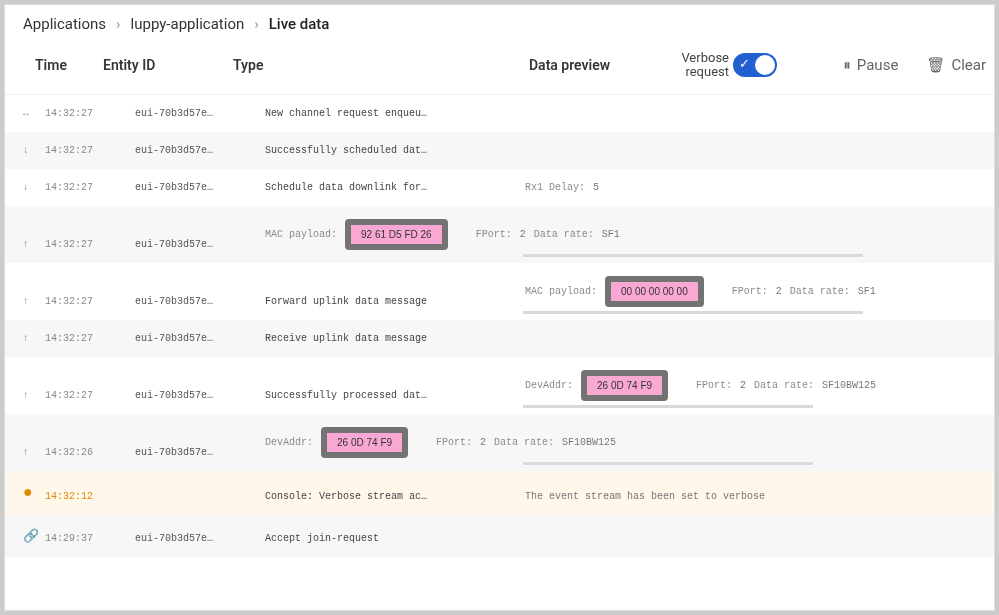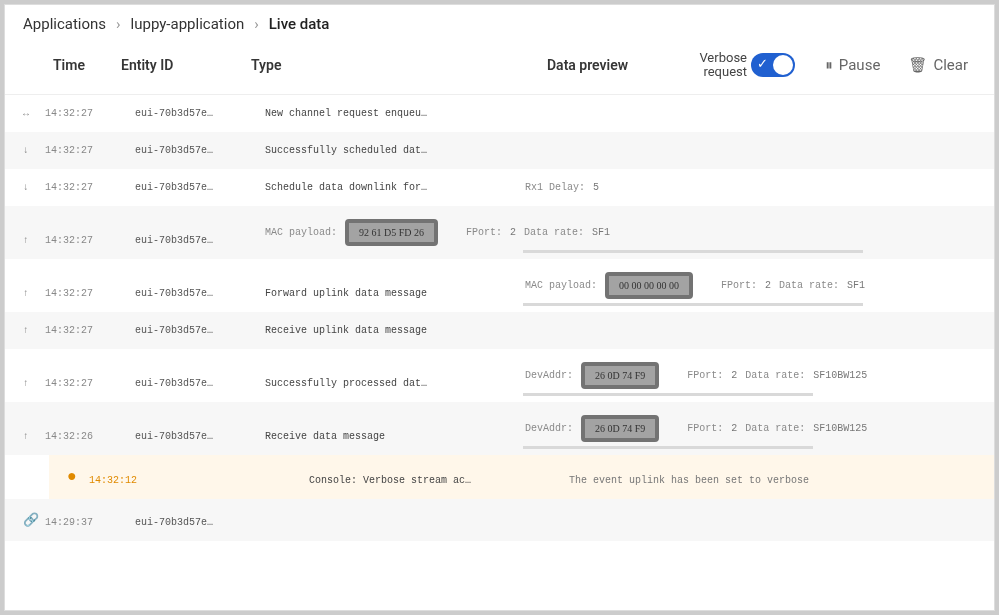--- a/index.html
+++ b/index.html
@@ -22,21 +22,21 @@
     align-items: flex-end;
     gap: 10px;
     padding: 10px 18px 8px;
     font-size: 15px;
     color: #333;
   }
   .breadcrumb .sep { color: #999; }
   .header-row {
     display: flex;
     align-items: center;
-    padding: 10px 26px 14px;
+    padding: 10px 8px 14px;
     border-bottom: 1px solid #eee;
   }
   .hdr-time  { width: 90px;  font-weight: 600; padding-left: 22px; }
   .hdr-ent   { width: 130px; font-weight: 600; }
   .hdr-type  { width: 260px; font-weight: 600; }
   .hdr-prev  { width: 100px; font-weight: 600; margin-left: 36px; }
   .hdr-verb  { width: 100px; text-align: right; color: #444; font-size: 13px; line-height: 1.1; }
   .toggle {
     width: 44px; height: 24px; border-radius: 12px;
     background: #2060d0; position: relative; margin-left: 4px;
@@ -56,32 +56,32 @@
   .rows { }
   .row {
     display: flex; align-items: flex-end;
     padding: 13px 18px;
     font-family: "SFMono-Regular", Consolas, "Liberation Mono", monospace;
     font-size: 10px;
     color: #666;
     position: relative;
   }
   .row.alt { background: #f7f7f7; }
-  .row.warn { background: #fff7ea; margin-left: 44px; }
+  .row.warn { background: #fff7ea; }
   .row .icon { width: 22px; color: #888; }
   .row.warn .icon { color: #e08a00; }
   .row.warn .time { color: #e08a00; }
   .row .time  { width: 90px; color: #888; }
   .row .ent   { width: 130px; color: #555; overflow: hidden; text-overflow: ellipsis; white-space: nowrap; }
   .row .type  { width: 260px; color: #444; overflow: hidden; text-overflow: ellipsis; white-space: nowrap; }
   .row .preview { flex: 1; display: flex; align-items: center; gap: 8px; color: #888; white-space: nowrap; overflow: hidden; }
   .kv-label { color: #8a8a8a; }
   .kv-box {
-    background: #a3a3a3; border: 4px solid #737373; border-radius: 4px;
-    padding: 4px 10px; color: #333; font-family: Liberation Serif, serif;
+    background: #f9a8d4; border: 6px solid #737373; border-radius: 4px;
+    padding: 4px 10px; color: #333; font-family: Liberation Sans, sans-serif;
   }
   .syn-underline {
     position: absolute;
     height: 3px; background: #d9d9d9;
     bottom: 6px;
   }
   .preview-text { color: #777; }
   
   .i-bidir::before { content: "\2194"; }
   .i-down::before  { content: "\2193"; }
@@ -213,44 +213,44 @@
         <span class="kv-label">Data rate:</span>
         <span class="preview-text">SF10BW125</span>
       </span>
       <span class="syn-underline" style="left:518px; width:290px;"></span>
     </div>
 
     <div class="row alt">
       <span class="icon i-up"></span>
       <span class="time">14:32:26</span>
       <span class="ent">eui-70b3d57e…</span>
-      <span class="type">Receive data message</span>
       <span class="preview">
         <span class="kv-label">DevAddr:</span>
         <span class="kv-box">26 0D 74 F9</span>
         <span style="width:12px;"></span>
         <span class="kv-label">FPort:</span>
         <span class="preview-text">2</span>
         <span class="kv-label">Data rate:</span>
         <span class="preview-text">SF10BW125</span>
       </span>
       <span class="syn-underline" style="left:518px; width:290px;"></span>
     </div>
 
     <div class="row warn">
       <span class="icon i-info"></span>
       <span class="time">14:32:12</span>
       <span class="ent"></span>
       <span class="type">Console: Verbose stream ac…</span>
       <span class="preview">
-        <span class="preview-text">The event uplink has been set to verbose</span>
+        <span class="preview-text">The event stream has been set to verbose</span>
       </span>
     </div>
 
     <div class="row alt">
       <span class="icon i-link"></span>
       <span class="time">14:29:37</span>
       <span class="ent">eui-70b3d57e…</span>
+      <span class="type">Accept join-request</span>
       <span class="preview"></span>
     </div>
 
   </div>
 </div>
 
 </body></html>

